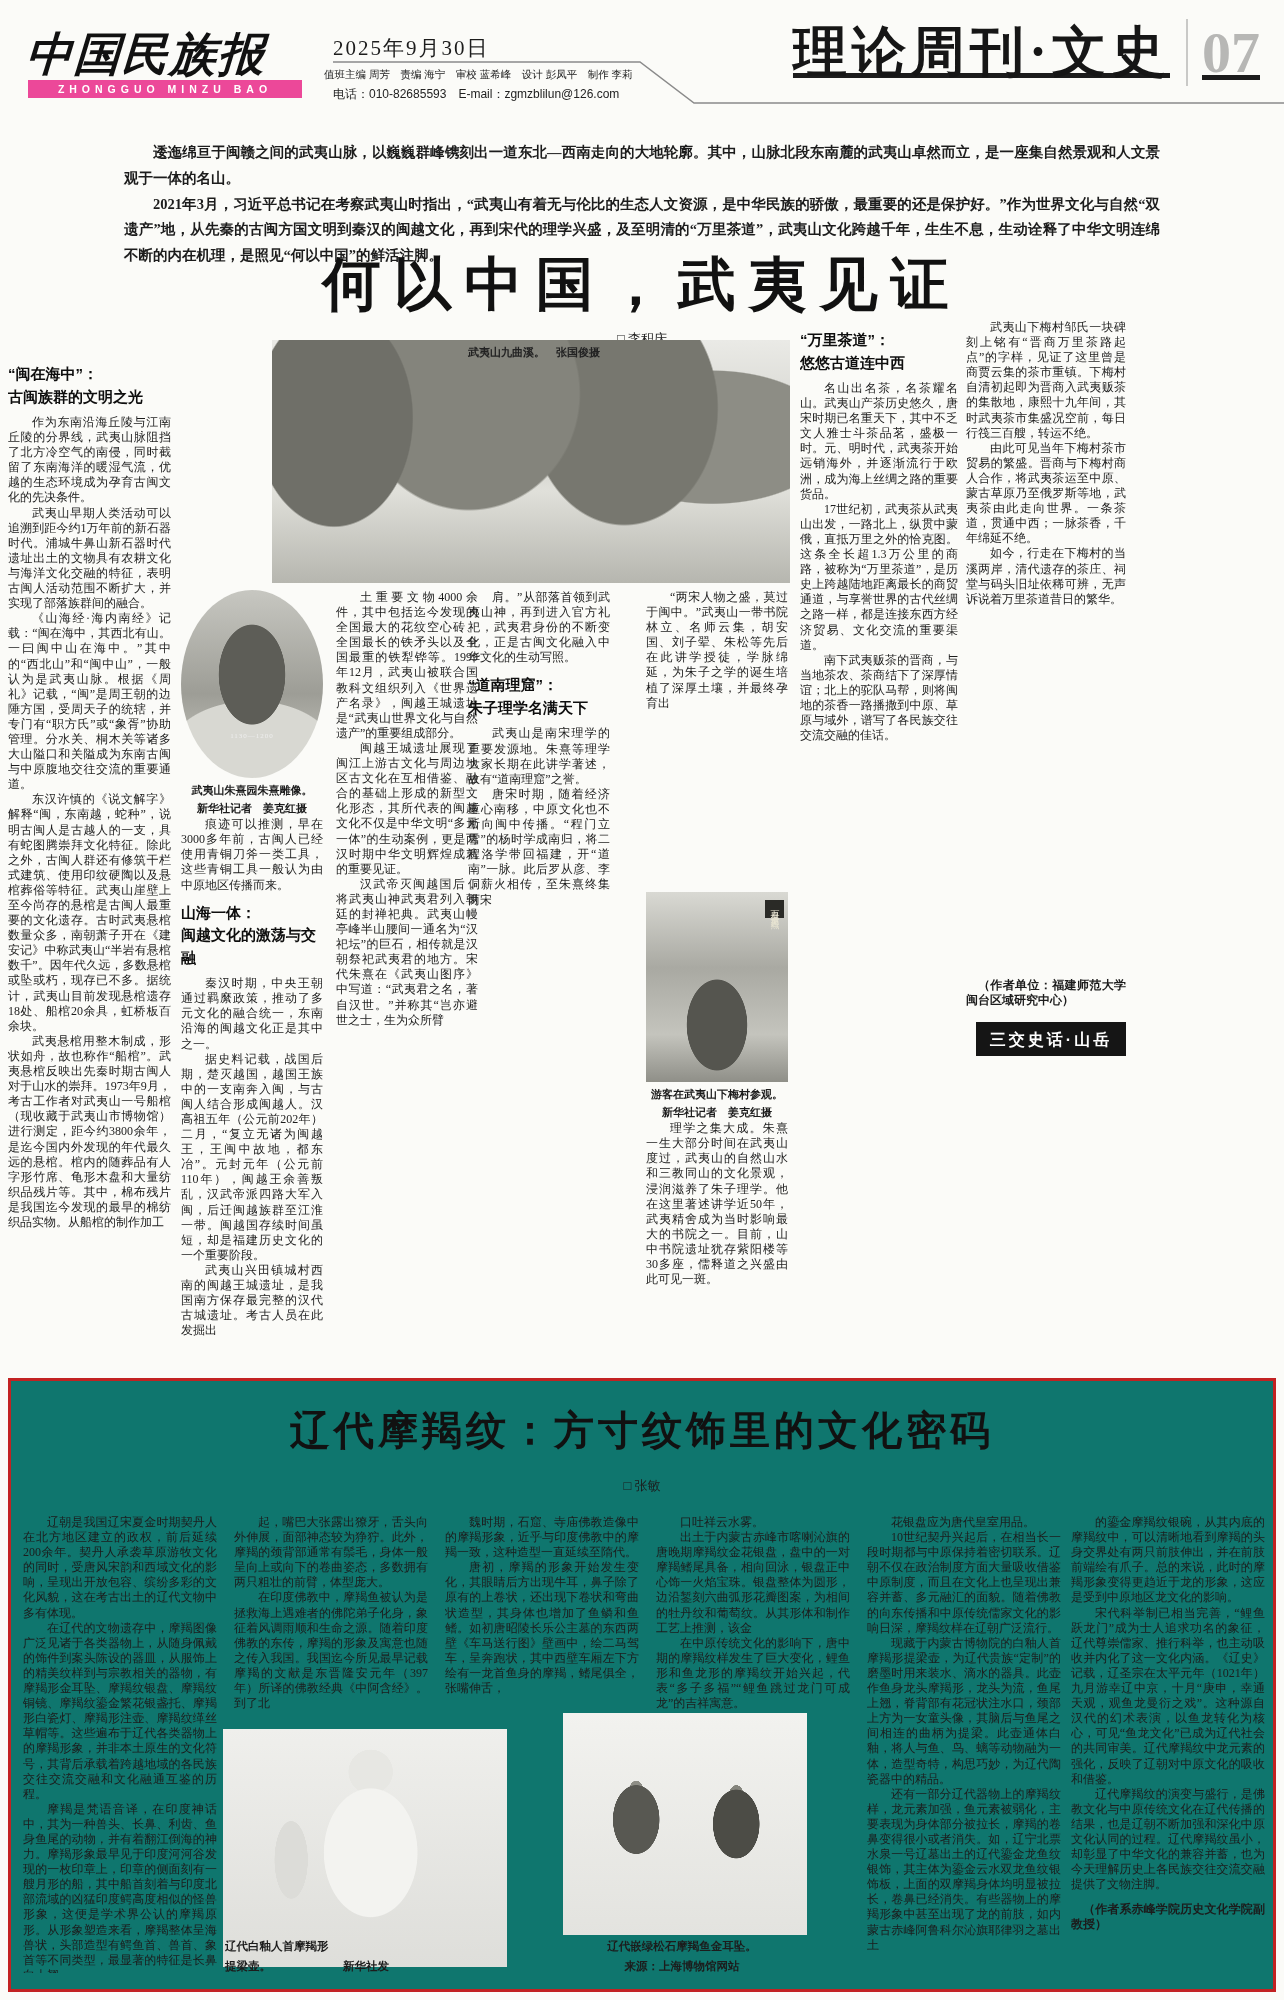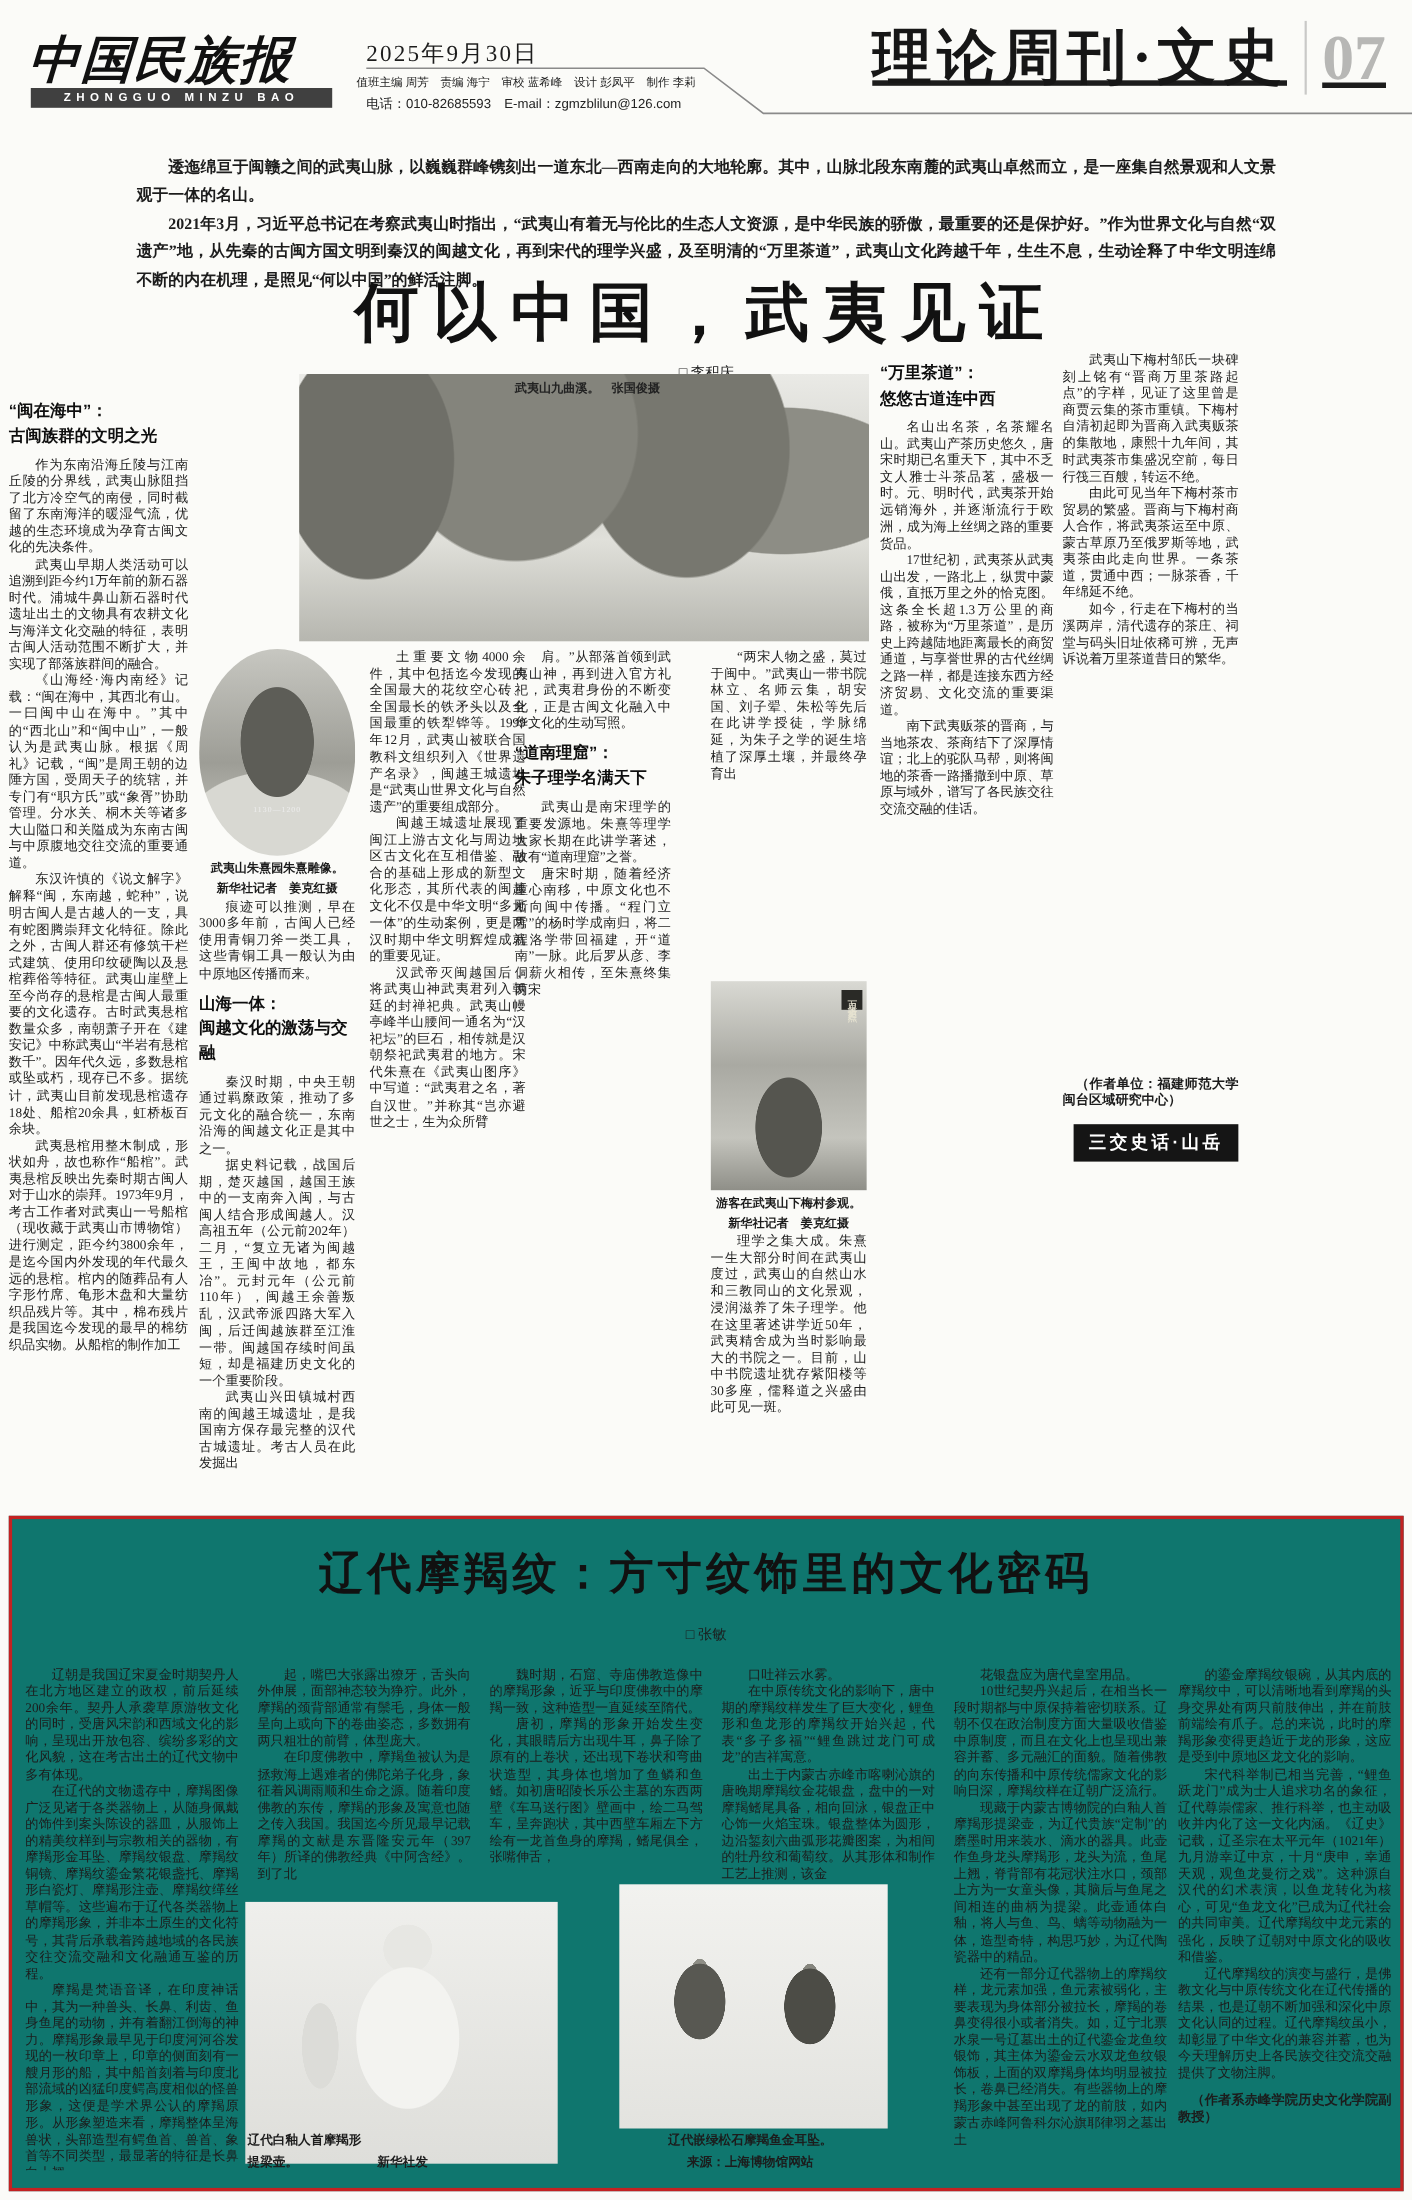--- a/index.html
+++ b/index.html
@@ -1,21 +1,21 @@
 <!DOCTYPE html>
 <html><head>
 <meta charset="utf-8">
 <style>
   html,body{margin:0;padding:0;background:#888;}
   #page{position:relative;width:1284px;height:2000px;background:#fbfbf8;margin:0 auto;
         font-family:"Liberation Serif","DejaVu Serif",serif;color:#1c1c1c;overflow:hidden;}
   
   .logo{position:absolute;left:26px;top:24px;font-size:46px;font-weight:bold;
         font-style:italic;letter-spacing:2px;transform:skewX(-3deg);color:#111;}
-  .logo-bar{position:absolute;left:28px;top:80px;width:274px;height:18px;background:#404040;color:#fff;
+  .logo-bar{position:absolute;left:28px;top:80px;width:274px;height:18px;background:#ec4899;color:#fff;
         font-family:"Liberation Sans","DejaVu Sans",sans-serif;font-size:10.5px;letter-spacing:5px;
         display:flex;align-items:center;justify-content:center;font-weight:bold;}
   .mast-date{position:absolute;left:333px;top:34px;font-size:21px;letter-spacing:2px;}
   .mast-staff{position:absolute;left:324px;top:68px;font-size:10.5px;color:#222;font-family:"Liberation Sans","DejaVu Sans",sans-serif;}
   .mast-contact{position:absolute;left:333px;top:86px;font-size:12px;color:#222;font-family:"Liberation Sans","DejaVu Sans",sans-serif;}
   .header-rule{position:absolute;left:0;top:0;}
   .sec-wrap{position:absolute;left:560px;top:16px;width:700px;display:flex;align-items:center;justify-content:flex-end;text-decoration:underline;}
   .sec-title{font-size:54px;font-weight:bold;letter-spacing:5px;color:#161616;}
   .sec-no{font-size:58px;font-weight:bold;color:#b7b7b5;margin-left:16px;padding-left:14px;border-left:2px solid #c9c9c7;
           font-family:"Liberation Serif","DejaVu Serif",serif;}
@@ -202,22 +202,22 @@
     <div class="bcol" style="left:223px;height:196px;">
         <p class="para">起，嘴巴大张露出獠牙，舌头向外伸展，面部神态较为狰狞。此外，摩羯的颈背部通常有鬃毛，身体一般呈向上或向下的卷曲姿态，多数拥有两只粗壮的前臂，体型庞大。</p>
         <p class="para">在印度佛教中，摩羯鱼被认为是拯救海上遇难者的佛陀弟子化身，象征着风调雨顺和生命之源。随着印度佛教的东传，摩羯的形象及寓意也随之传入我国。我国迄今所见最早记载摩羯的文献是东晋隆安元年（397年）所译的佛教经典《中阿含经》。到了北</p>
       </div>
     <div class="bcol" style="left:434px;height:214px;">
         <p class="para">魏时期，石窟、寺庙佛教造像中的摩羯形象，近乎与印度佛教中的摩羯一致，这种造型一直延续至隋代。</p>
         <p class="para">唐初，摩羯的形象开始发生变化，其眼睛后方出现牛耳，鼻子除了原有的上卷状，还出现下卷状和弯曲状造型，其身体也增加了鱼鳞和鱼鳍。如初唐昭陵长乐公主墓的东西两壁《车马送行图》壁画中，绘二马驾车，呈奔跑状，其中西壁车厢左下方绘有一龙首鱼身的摩羯，鳍尾俱全，张嘴伸舌，</p>
       </div>
     <div class="bcol" style="left:645px;height:234px;">
         <p class="para">口吐祥云水雾。</p>
+        <p class="para">出土于内蒙古赤峰市喀喇沁旗的唐晚期摩羯纹金花银盘，盘中的一对摩羯鳍尾具备，相向回泳，银盘正中心饰一火焰宝珠。银盘整体为圆形，边沿錾刻六曲弧形花瓣图案，为相间的牡丹纹和葡萄纹。从其形体和制作工艺上推测，该金</p>
         <p class="para">在中原传统文化的影响下，唐中期的摩羯纹样发生了巨大变化，鲤鱼形和鱼龙形的摩羯纹开始兴起，代表“多子多福”“鲤鱼跳过龙门可成龙”的吉祥寓意。</p>
-        <p class="para">出土于内蒙古赤峰市喀喇沁旗的唐晚期摩羯纹金花银盘，盘中的一对摩羯鳍尾具备，相向回泳，银盘正中心饰一火焰宝珠。银盘整体为圆形，边沿錾刻六曲弧形花瓣图案，为相间的牡丹纹和葡萄纹。从其形体和制作工艺上推测，该金</p>
       </div>
     <div class="bcol" style="left:856px;height:458px;">
         <p class="para">花银盘应为唐代皇室用品。</p>
         <p class="para">10世纪契丹兴起后，在相当长一段时期都与中原保持着密切联系。辽朝不仅在政治制度方面大量吸收借鉴中原制度，而且在文化上也呈现出兼容并蓄、多元融汇的面貌。随着佛教的向东传播和中原传统儒家文化的影响日深，摩羯纹样在辽朝广泛流行。</p>
         <p class="para">现藏于内蒙古博物院的白釉人首摩羯形提梁壶，为辽代贵族“定制”的磨墨时用来装水、滴水的器具。此壶作鱼身龙头摩羯形，龙头为流，鱼尾上翘，脊背部有花冠状注水口，颈部上方为一女童头像，其脑后与鱼尾之间相连的曲柄为提梁。此壶通体白釉，将人与鱼、鸟、螭等动物融为一体，造型奇特，构思巧妙，为辽代陶瓷器中的精品。</p>
         <p class="para">还有一部分辽代器物上的摩羯纹样，龙元素加强，鱼元素被弱化，主要表现为身体部分被拉长，摩羯的卷鼻变得很小或者消失。如，辽宁北票水泉一号辽墓出土的辽代鎏金龙鱼纹银饰，其主体为鎏金云水双龙鱼纹银饰板，上面的双摩羯身体均明显被拉长，卷鼻已经消失。有些器物上的摩羯形象中甚至出现了龙的前肢，如内蒙古赤峰阿鲁科尔沁旗耶律羽之墓出土</p>
       </div>
     <div class="bcol" style="left:1060px;height:458px;">
       <div>
           <p class="para">的鎏金摩羯纹银碗，从其内底的摩羯纹中，可以清晰地看到摩羯的头身交界处有两只前肢伸出，并在前肢前端绘有爪子。总的来说，此时的摩羯形象变得更趋近于龙的形象，这应是受到中原地区龙文化的影响。</p>

